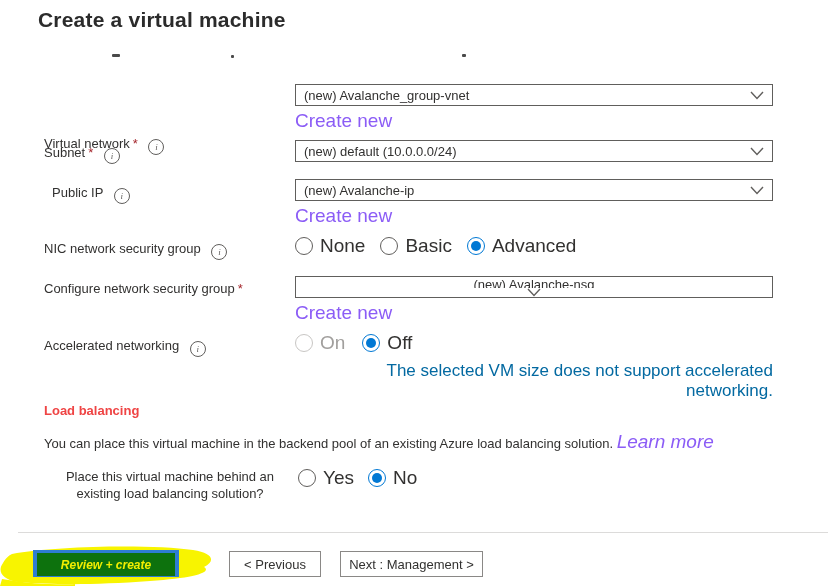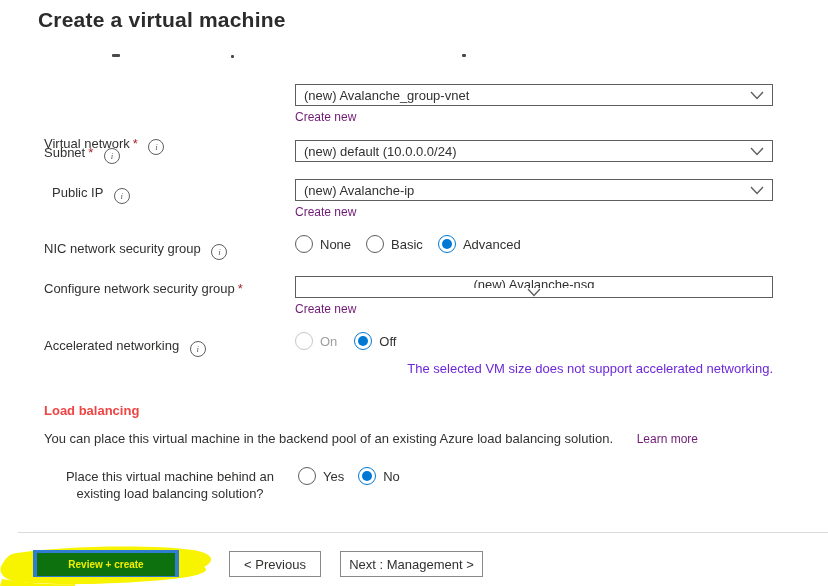--- a/index.html
+++ b/index.html
@@ -10,43 +10,43 @@
   .frag{position:absolute;background:#4a4a4a;border-radius:1px;}
   .label{left:44px;font-size:13px;color:#323130;white-space:nowrap;}
   .req{color:#a4262c;margin-left:3px;}
   .info{display:inline-block;width:14px;height:14px;border:1px solid #605e5c;border-radius:50%;
         font-size:9px;line-height:14px;text-align:center;color:#605e5c;margin-left:7px;
         vertical-align:-2px;font-style:italic;font-family:"Liberation Serif",serif;}
   .dropdown{left:295px;width:478px;height:22px;border:1px solid #605e5c;background:#fff;
             box-sizing:border-box;display:flex;align-items:center;padding:0 8px;font-size:13px;}
   .dd-text{flex:1;white-space:nowrap;overflow:hidden;}
   .chev{width:14px;height:9px;flex:0 0 auto;}
-  .link{font-size:12px;color:#701a75;text-decoration:none;cursor:pointer;}
-  .radio-group{left:295px;display:flex;align-items:flex-start;font-size:13px;}
+  .link{font-size:19px;color:#8b5cf6;text-decoration:none;cursor:pointer;}
+  .radio-group{left:295px;display:flex;align-items:flex-start;font-size:19px;}
   .radio{display:flex;align-items:center;}
   .rc{width:18px;height:18px;border:1px solid #605e5c;border-radius:50%;box-sizing:border-box;
       display:flex;align-items:center;justify-content:center;background:#fff;flex:0 0 auto;}
   .radio.sel .rc{border-color:#0078d4;}
   .radio.sel .rc::after{content:"";width:10px;height:10px;border-radius:50%;background:#0078d4;}
   .radio.dis .rc{border-color:#c8c6c4;}
   .radio.dis .rl{color:#a19f9d;}
   .rl{margin-left:7px;}
-  .note{font-size:13px;color:#6d28d9;}
+  .note{font-size:17px;color:#0369a1;}
   .section-h{font-size:13px;font-weight:700;color:#ef4444;}
   .para{font-size:13px;color:#323130;white-space:nowrap;}
   .question{font-size:13px;line-height:17px;width:252px;text-align:center;}
   .divider{left:18px;right:0;height:1px;background:#dcdbda;}
   .ghost-btn{height:26px;border:1px solid #8a8886;background:#fff;color:#323130;font-size:13px;
              display:flex;align-items:center;justify-content:center;box-sizing:border-box;
              font-family:"Liberation Sans",sans-serif;cursor:pointer;}
   .hl-yellow{left:0;top:543px;width:218px;height:43px;}
   .blue-back{left:33px;top:550px;width:146px;height:27px;background:#2e7dd1;}
   .green-btn{left:37px;top:553px;width:138px;height:23px;background:#0d720d;color:#f2ee00;
-             font-size:10px;font-weight:600;display:flex;align-items:center;justify-content:center;
-             cursor:pointer;}
+             font-size:12px;font-weight:600;display:flex;align-items:center;justify-content:center;
+             cursor:pointer;font-style:italic;}
 </style>
 </head>
 <body>
 
 <div class="abs page-title">Create a virtual machine</div>
 
 <div class="frag" style="left:112px;top:54px;width:8px;height:3px;"></div>
 <div class="frag" style="left:231px;top:55px;width:3px;height:3px;"></div>
 <div class="frag" style="left:462px;top:54px;width:4px;height:3px;"></div>
 
@@ -127,21 +127,21 @@
   <div class="radio sel">
     <span class="rc"></span>
       <span class="rl">Off</span>
   </div>
 </div>
 <div class="abs note" style="top:361px;left:295px;width:478px;text-align:right;">The selected VM size does not support accelerated networking.</div>
 
 <div class="abs section-h" style="left:44px;top:403px;">Load balancing</div>
 <div class="abs para" style="left:44px;top:431px;">
   <span>You can place this virtual machine in the backend pool of an existing Azure load balancing solution.</span>
-  <a class="link" style="margin-left:20px;">Learn more</a>
+  <a class="link" style="margin-left:0;font-style:italic;">Learn more</a>
 </div>
 
 <div class="abs question" style="left:44px;top:468px;">
   <span>Place this virtual machine behind an</span><br>
   <span>existing load balancing solution?</span>
 </div>
 <div class="abs radio-group" style="left:298px;top:467px;gap:14px;">
   <div class="radio">
     <span class="rc"></span>
       <span class="rl">Yes</span>

